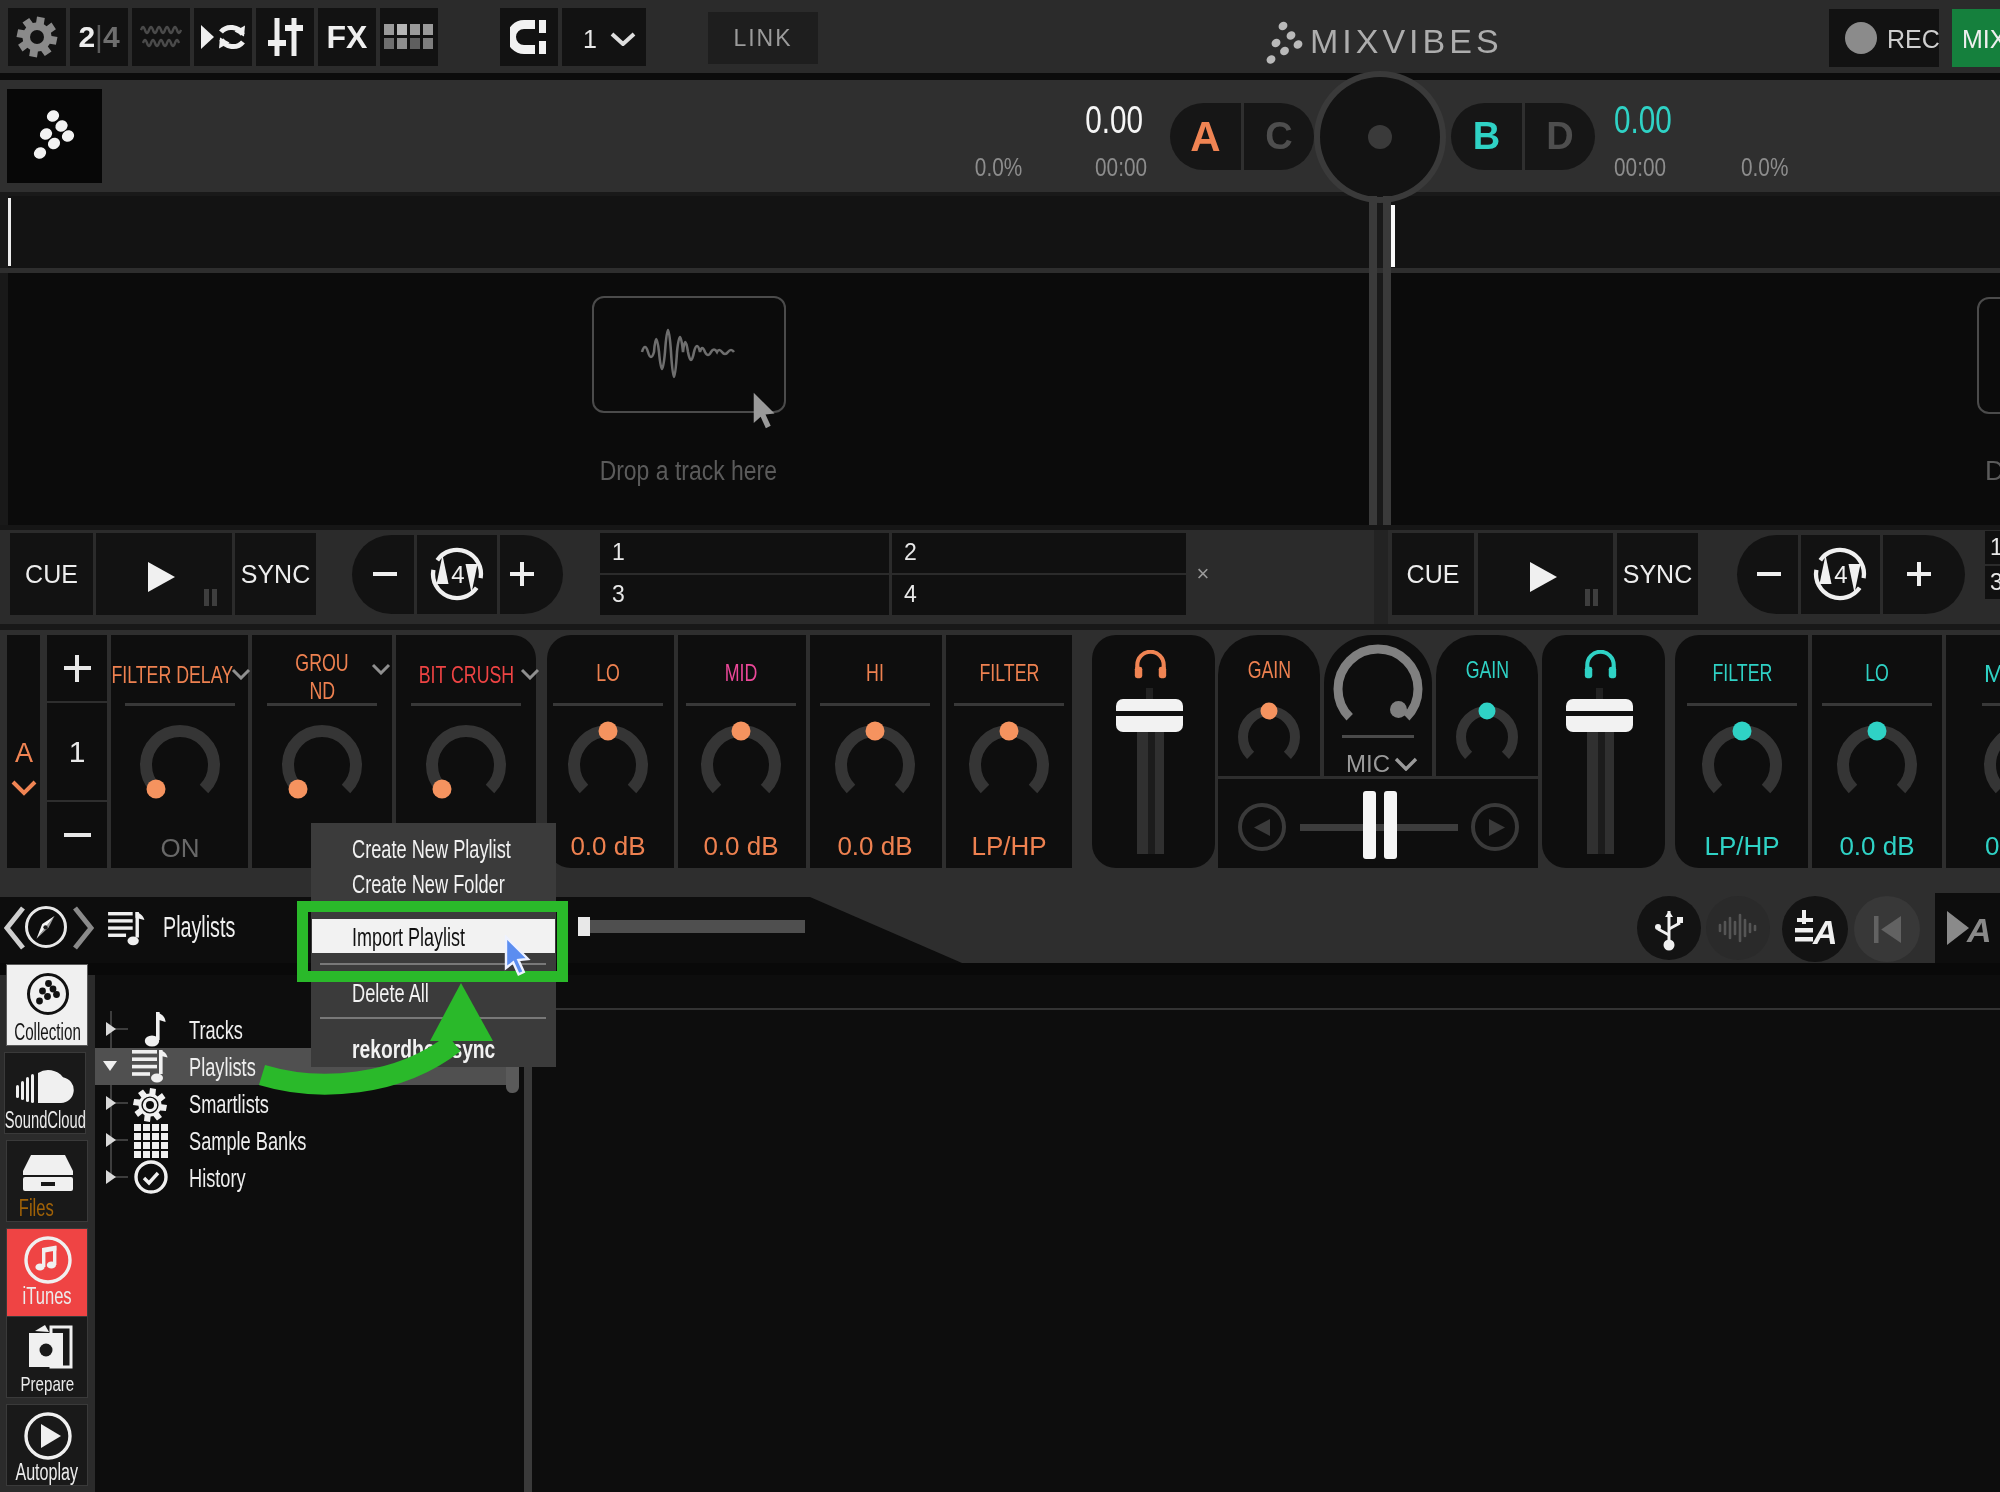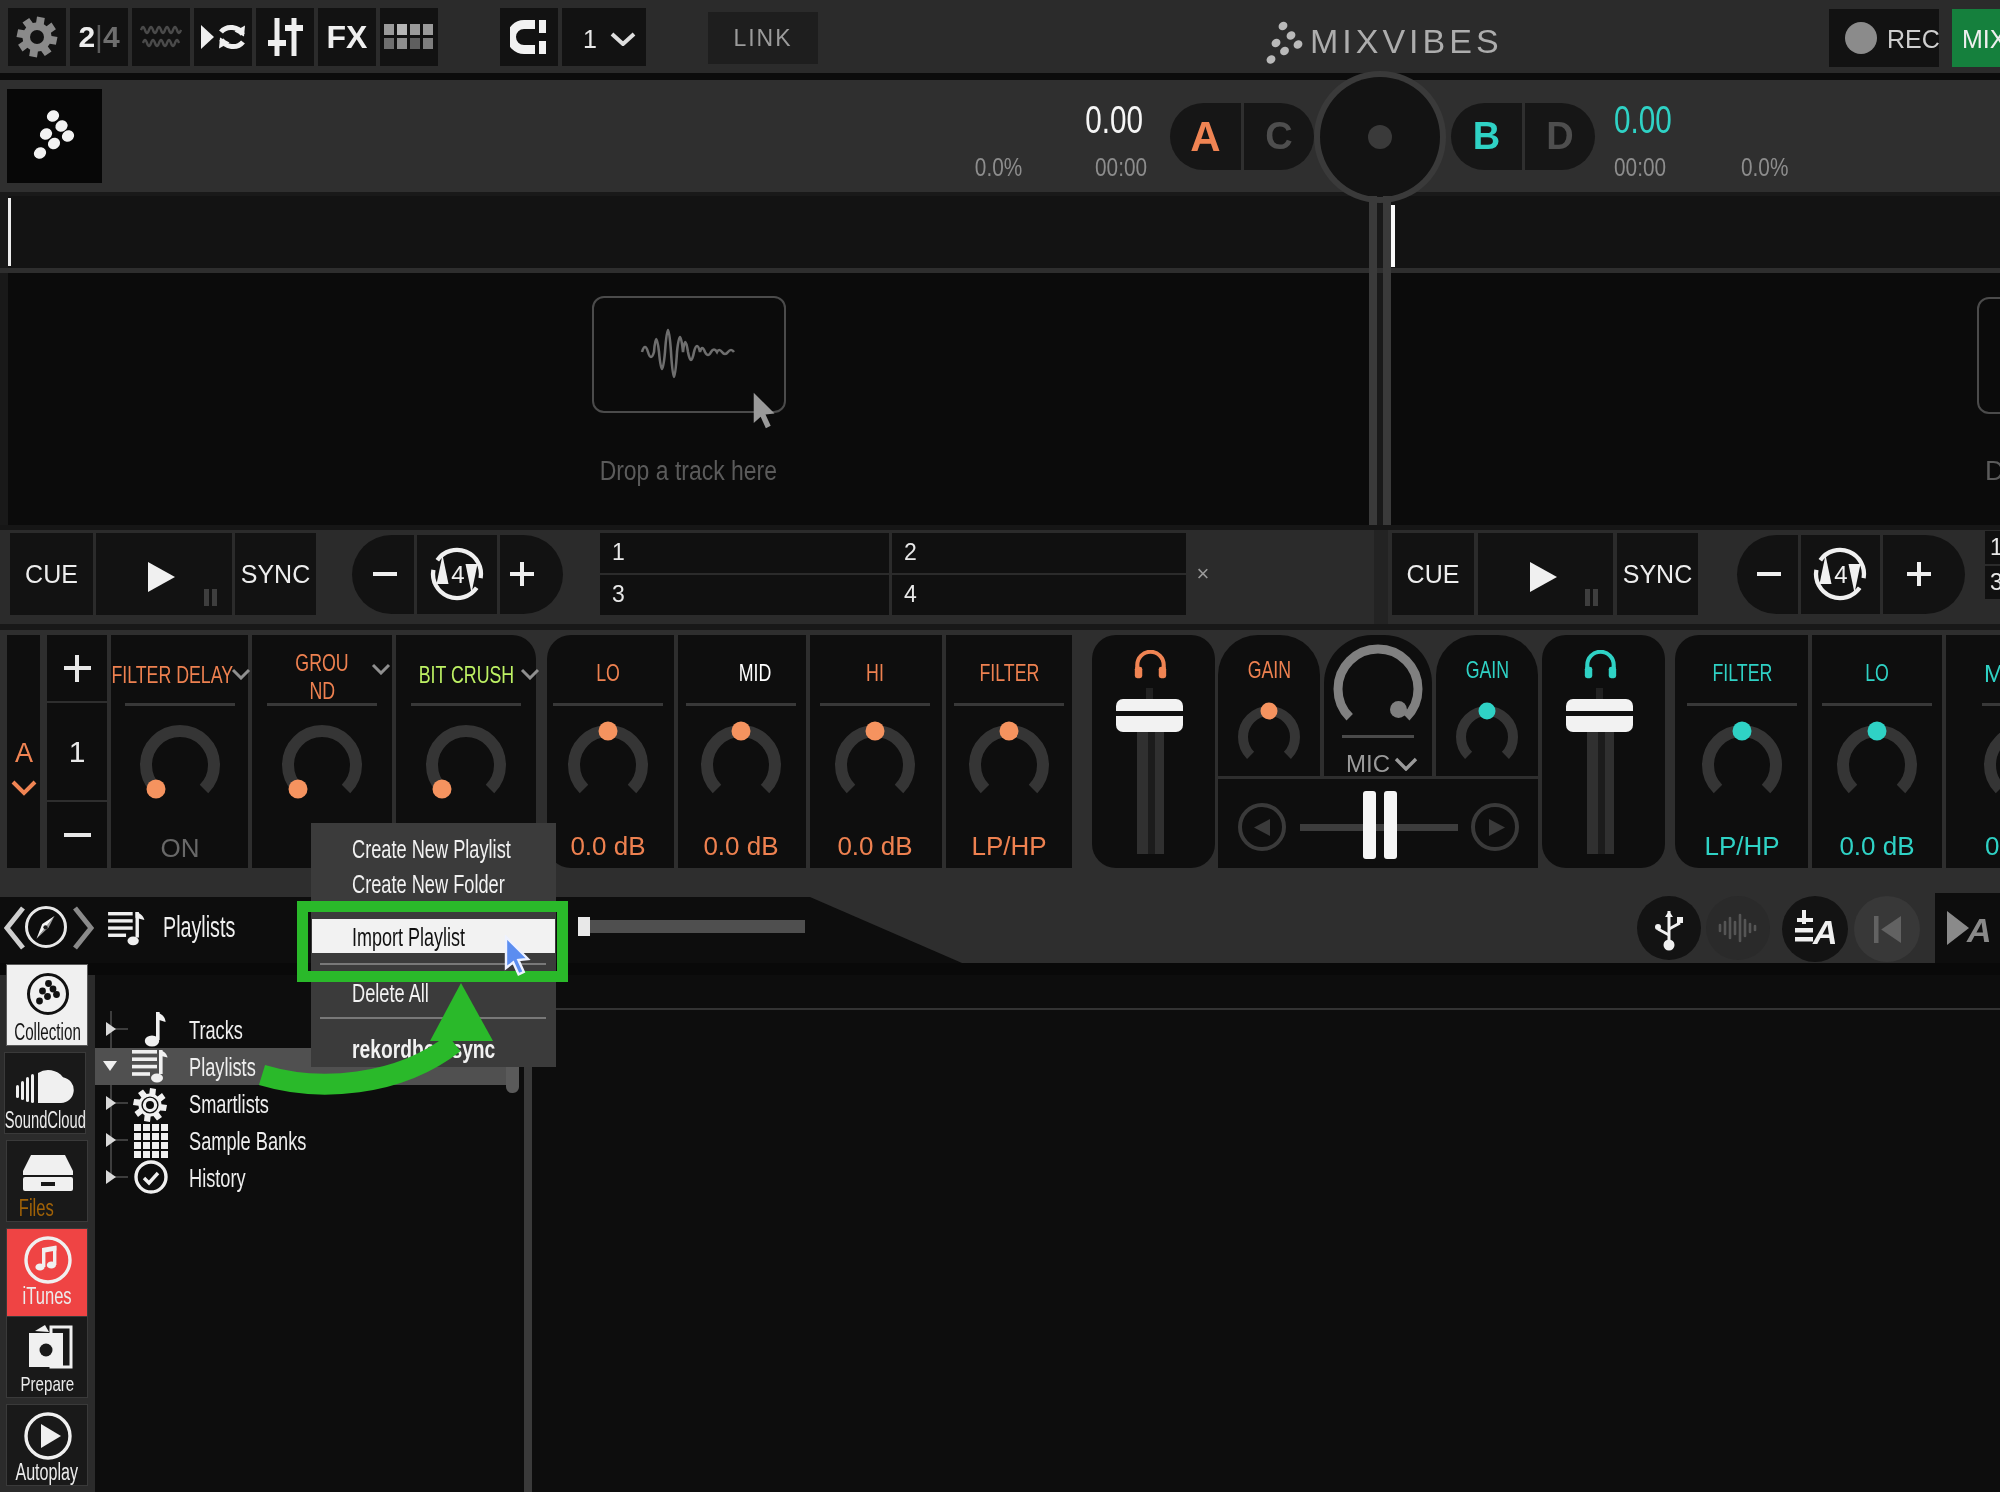--- a/index.html
+++ b/index.html
@@ -250,21 +250,21 @@
     </svg>
 <div class="abs ctr" style="left:262px;top:650px;width:120px;height:26px;color:#ee8150;font-size:24px">
       <span class="nx" style="transform:scaleX(.74);transform-origin:50% 50%">GROU</span>
     </div>
 <div class="abs ctr" style="left:262px;top:678px;width:120px;height:26px;color:#ee8150;font-size:24px">
       <span class="nx" style="transform:scaleX(.74);transform-origin:50% 50%">ND</span>
     </div>
 <svg class="abs" style="left:371px;top:663px" width="20" height="12" viewBox="0 0 20 12">
       <path d="M2 2l8 8 8-8" fill="none" stroke="#8f8f8f" stroke-width="3"></path>
     </svg>
-<div class="abs ctr" style="left:406px;top:662px;width:120px;height:26px;color:#bef264;font-size:24px">
+<div class="abs ctr" style="left:406px;top:662px;width:120px;height:26px;color:#ef4444;font-size:24px">
       <span class="nx" style="transform:scaleX(.74);transform-origin:50% 50%">BIT CRUSH</span>
     </div>
 <svg class="abs" style="left:520px;top:668px" width="20" height="12" viewBox="0 0 20 12">
       <path d="M2 2l8 8 8-8" fill="none" stroke="#8f8f8f" stroke-width="3"></path>
     </svg>
 <div class="abs" style="left:125px;top:703px;width:110px;height:3px;background:#383838"></div>
 <div class="abs" style="left:267px;top:703px;width:110px;height:3px;background:#383838"></div>
 <div class="abs" style="left:411px;top:703px;width:110px;height:3px;background:#383838"></div>
 <svg class="abs" style="left:132px;top:717px" width="96" height="96" viewBox="0 0 96 96">
       <path d="M24 72A34 34 0 1 1 72 72" fill="none" stroke="#353535" stroke-width="12"></path>
@@ -278,21 +278,21 @@
       <path d="M24 72A34 34 0 1 1 72 72" fill="none" stroke="#353535" stroke-width="12"></path>
       <circle cx="24" cy="72" r="9.5" fill="#f5935f"></circle>
     </svg>
 <div class="abs" style="left:120px;top:833px;width:120px;height:28px;color:#686868;font-size:26px;text-align:center">ON</div>
 <div class="abs" style="left:547px;top:635px;width:395px;height:233px;background:#0e0e0e;border-radius:24px 0 0 24px"></div>
 <div class="abs" style="left:674px;top:635px;width:4px;height:233px;background:#2e2e2e"></div>
 <div class="abs" style="left:806px;top:635px;width:4px;height:233px;background:#2e2e2e"></div>
 <div class="abs ctr" style="left:548px;top:660px;width:120px;height:26px;color:#ee8150;font-size:24px">
       <span class="nx" style="transform:scaleX(.74);transform-origin:50% 50%">LO</span>
     </div>
-<div class="abs ctr" style="left:695px;top:660px;width:120px;height:26px;color:#ffffff;font-size:24px">
+<div class="abs ctr" style="left:681px;top:660px;width:120px;height:26px;color:#ec4899;font-size:24px">
       <span class="nx" style="transform:scaleX(.74);transform-origin:50% 50%">MID</span>
     </div>
 <div class="abs ctr" style="left:815px;top:660px;width:120px;height:26px;color:#ee8150;font-size:24px">
       <span class="nx" style="transform:scaleX(.74);transform-origin:50% 50%">HI</span>
     </div>
 <div class="abs" style="left:553px;top:703px;width:110px;height:3px;background:#383838"></div>
 <div class="abs" style="left:686px;top:703px;width:110px;height:3px;background:#383838"></div>
 <div class="abs" style="left:820px;top:703px;width:110px;height:3px;background:#383838"></div>
 <svg class="abs" style="left:560px;top:717px" width="96" height="96" viewBox="0 0 96 96">
       <path d="M24 72A34 34 0 1 1 72 72" fill="none" stroke="#353535" stroke-width="12"></path>

